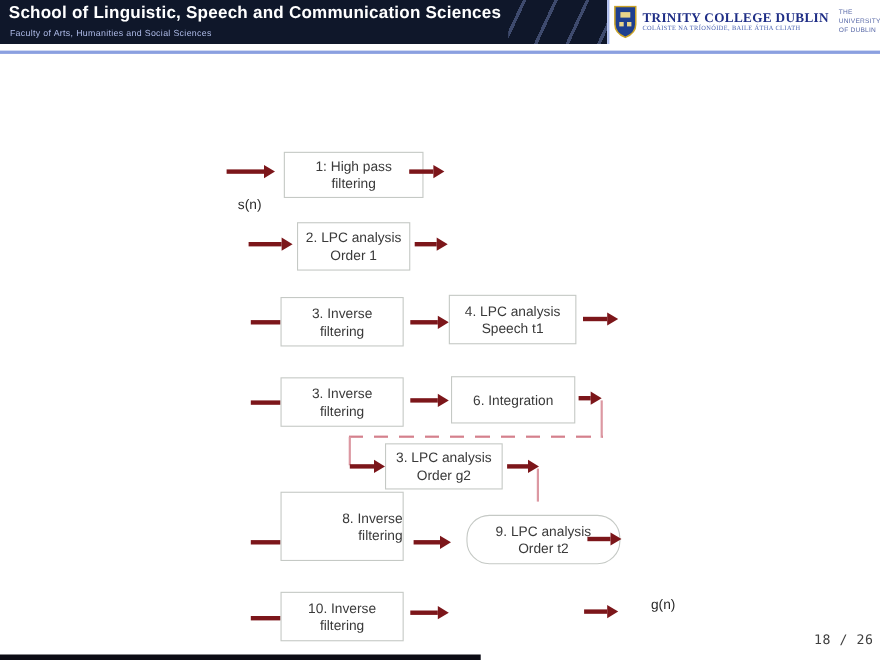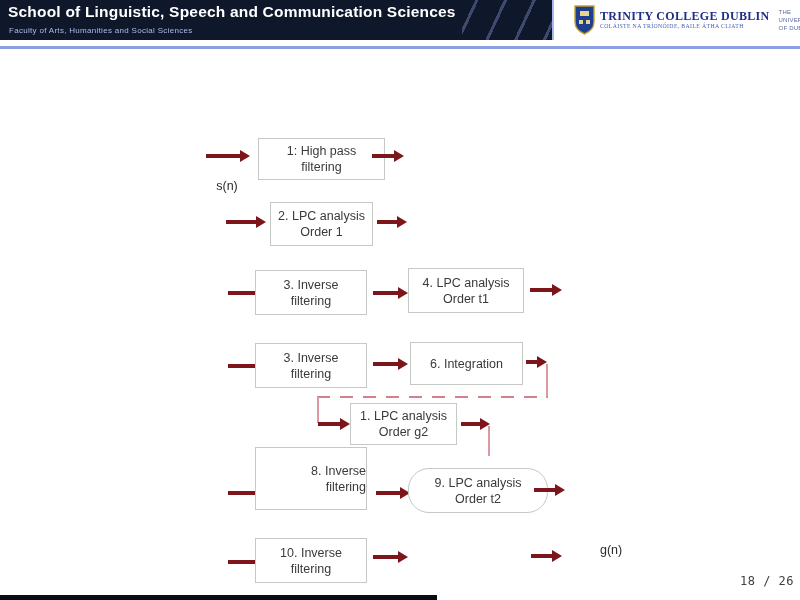--- a/index.html
+++ b/index.html
@@ -9,21 +9,21 @@
   
   .topbar{position:absolute;left:0;top:0;width:800px;height:40px;display:flex;}
   .topbar-left{position:relative;width:552px;height:40px;background:#0f172a;overflow:hidden;}
   .stripes{position:absolute;right:0;top:0;width:90px;height:40px;
            background:repeating-linear-gradient(115deg, transparent 0 12px,
                       rgba(150,170,235,0.35) 12px 15px, transparent 15px 26px);}
   .title{position:absolute;left:8px;top:3px;color:#ffffff;font-size:15.5px;font-weight:bold;
          white-space:nowrap;letter-spacing:0.2px;}
   .subtitle{position:absolute;left:9px;top:26px;color:#aebbe8;font-size:8px;letter-spacing:0.3px;}
   .topbar-right{position:relative;width:248px;height:40px;background:#ffffff;
-                border-left:2px solid #a8b8ec;display:flex;align-items:center;padding-left:20px;box-sizing:border-box;}
+                border-left:2px solid #a8b8ec;display:flex;align-items:center;padding-left:4px;box-sizing:border-box;}
   .crest{width:21px;height:30px;flex:0 0 auto;}
   .wordmark{margin-left:5px;line-height:1;}
   .tcd-name{font-family:"Liberation Serif", serif;font-weight:bold;color:#1f2e86;
             font-size:12px;letter-spacing:0.3px;white-space:nowrap;}
   .tcd-irish{font-family:"Liberation Serif", serif;color:#4a62b0;font-size:5.8px;
              letter-spacing:0.35px;margin-top:2px;white-space:nowrap;}
   .vsep{width:1px;height:26px;background:#8898cc;margin:0 4px 0 5px;}
   .tcd-univ{width:40px;font-size:6px;line-height:1.35;color:#5a6aa8;letter-spacing:0.2px;}
   .blue-rule{position:absolute;left:0;top:46px;width:800px;height:3px;background:#8ba0e0;}
 
@@ -72,21 +72,21 @@
       </div>
       <div class="vsep"></div>
       <div class="tcd-univ">THE UNIVERSITY OF DUBLIN</div>
     </div>
   </header>
   <div class="blue-rule"></div>
 
   <main class="canvas">
 
     <div class="sig" style="left:204px;top:83px;width:46px;margin-top:47px;">s(n)</div>
-    <div class="sig" style="left:600px;top:494px;width:46px;text-align:left;">g(n)</div>
+    <div class="sig" style="left:568px;top:494px;width:46px;text-align:right;">g(n)</div>
 
     <div class="arrow" style="left:206px;top:105px;width:34px;"></div>
     <div class="dbox" style="left:258px;top:89px;width:127px;height:42px;">
       <span>1: High pass</span>
       <span>filtering</span>
     </div>
     <div class="arrow" style="left:372px;top:105px;width:22px;"></div>
 
     <div class="arrow" style="left:226px;top:171px;width:30px;"></div>
     <div class="dbox" style="left:270px;top:153px;width:103px;height:44px;">
@@ -96,21 +96,21 @@
     <div class="arrow" style="left:377px;top:171px;width:20px;"></div>
 
     <div class="arrow" style="left:228px;top:242px;width:30px;"></div>
     <div class="dbox" style="left:255px;top:221px;width:112px;height:45px;">
       <span>3. Inverse</span>
       <span>filtering</span>
     </div>
     <div class="arrow" style="left:373px;top:242px;width:25px;"></div>
     <div class="dbox" style="left:408px;top:219px;width:116px;height:45px;">
       <span>4. LPC analysis</span>
-      <span>Order t1</span>
+      <span>Speech t1</span>
     </div>
     <div class="arrow" style="left:530px;top:239px;width:22px;"></div>
 
     <div class="arrow" style="left:228px;top:315px;width:30px;"></div>
     <div class="dbox" style="left:255px;top:294px;width:112px;height:45px;">
       <span>3. Inverse</span>
       <span>filtering</span>
     </div>
     <div class="arrow" style="left:373px;top:313px;width:25px;"></div>
     <div class="dbox" style="left:410px;top:293px;width:113px;height:43px;">
@@ -118,33 +118,33 @@
       <span></span>
     </div>
     <div class="arrow" style="left:526px;top:311px;width:11px;"></div>
 
     <div class="fb v" style="left:546px;top:315px;height:34px;"></div>
     <div class="fb h dashed" style="left:317px;top:347px;width:231px;"></div>
     <div class="fb v" style="left:317px;top:348px;height:26px;"></div>
 
     <div class="arrow" style="left:318px;top:373px;width:22px;"></div>
     <div class="dbox" style="left:350px;top:354px;width:107px;height:42px;">
-      <span>1. LPC analysis</span>
+      <span>3. LPC analysis</span>
       <span>Order g2</span>
     </div>
     <div class="arrow" style="left:461px;top:373px;width:19px;"></div>
     <div class="fb v" style="left:488px;top:377px;height:30px;"></div>
 
     <div class="arrow" style="left:228px;top:442px;width:30px;"></div>
     <div class="dbox" style="left:255px;top:398px;width:112px;height:63px;align-items:flex-end;">
       <span>8. Inverse</span>
       <span>filtering</span>
     </div>
     <div class="arrow" style="left:376px;top:442px;width:24px;"></div>
-    <div class="dbox" style="left:408px;top:419px;width:140px;height:45px;border-radius:21px;">
+    <div class="dbox" style="left:424px;top:419px;width:140px;height:45px;border-radius:21px;">
       <span>9. LPC analysis</span>
       <span>Order t2</span>
     </div>
     <div class="arrow" style="left:534px;top:439px;width:21px;"></div>
 
     <div class="arrow" style="left:228px;top:511px;width:30px;"></div>
     <div class="dbox" style="left:255px;top:489px;width:112px;height:45px;">
       <span>10. Inverse</span>
       <span>filtering</span>
     </div>

